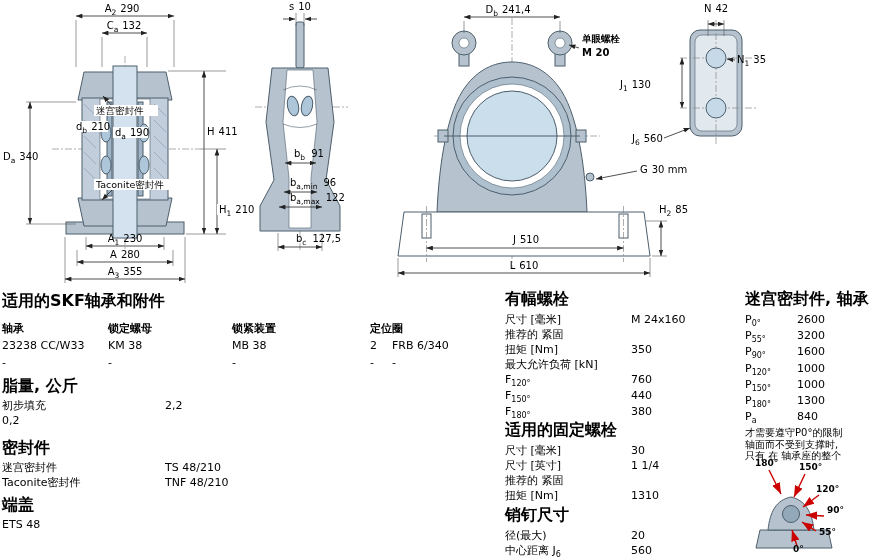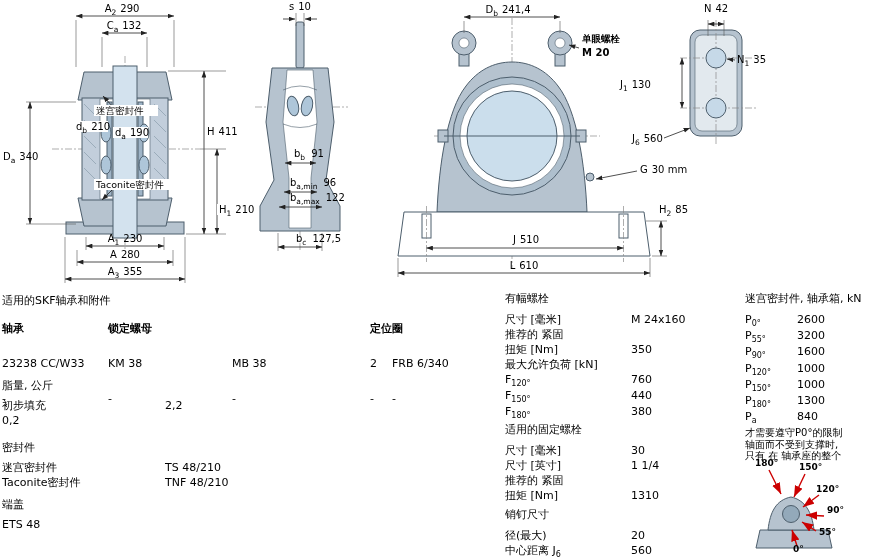--- a/index.html
+++ b/index.html
@@ -12,23 +12,23 @@
   svg text.ang{font-size:9px;font-weight:bold}
   .sb{font-size:7.5px}
   .dl{stroke:#222;stroke-width:0.8;fill:none}
   .ext{stroke:#555;stroke-width:0.6;fill:none}
   .cl{stroke:#8a8a8a;stroke-width:0.7;fill:none;stroke-dasharray:7 2 2 2}
   .part{stroke:#4d5e6c;stroke-width:1}
   .thin{stroke:#4d5e6c;stroke-width:0.6}
   .ldr{stroke:#222;stroke-width:0.8;fill:none}
   .red{stroke:#cc0000;stroke-width:1.4;fill:none}
   .sec{position:absolute;font-size:11px;line-height:15px;white-space:nowrap}
-  .title{font-weight:normal;font-size:11px}
+  .title{font-weight:bold;font-size:16px}
   .mb13{margin-bottom:13px}.mb5{margin-bottom:5px}.mb6{margin-bottom:6px}
-  .bgrid{display:grid;grid-template-columns:106px 124px 138px 22px 80px;row-gap:20px}
+  .bgrid{display:grid;grid-template-columns:106px 124px 138px 22px 80px;row-gap:2px}
   .grid2{display:grid;grid-template-columns:163px 70px}
   .grid2m{display:grid;grid-template-columns:126px 110px}
   .grid2r{display:grid;grid-template-columns:52px 70px}
   .b{font-weight:bold}
   .span2{grid-column:4/6}
   .nw{white-space:nowrap}
   sub{font-size:8px;line-height:1}
   .note{margin-top:2px;font-size:10px;line-height:11.5px}
 </style>
 </head>
@@ -230,20 +230,21 @@
     <text x="620" y="88"><tspan>J</tspan><tspan class="sb" dy="2.5">1</tspan><tspan dy="-2.5" dx="4">130</tspan></text>
     <text x="632" y="142"><tspan>J</tspan><tspan class="sb" dy="2.5">6</tspan><tspan dy="-2.5" dx="4">560</tspan></text>
   </g>
 </svg>
 
 <div class="sec" id="sec-bearings" style="left:2px;top:293px">
   <div class="title mb13">适用的SKF轴承和附件</div>
   <div class="bgrid">
     <div class="b">轴承</div>
     <div class="b">锁定螺母</div>
+    <div class="b">锁紧装置</div>
     <div class="b span2">定位圈</div>
     <div>23238 CC/W33</div>
     <div>KM 38</div>
     <div>MB 38</div>
     <div>2</div>
     <div>FRB 6/340</div>
     <div>-</div>
     <div>-</div>
     <div>-</div>
     <div>-</div>

